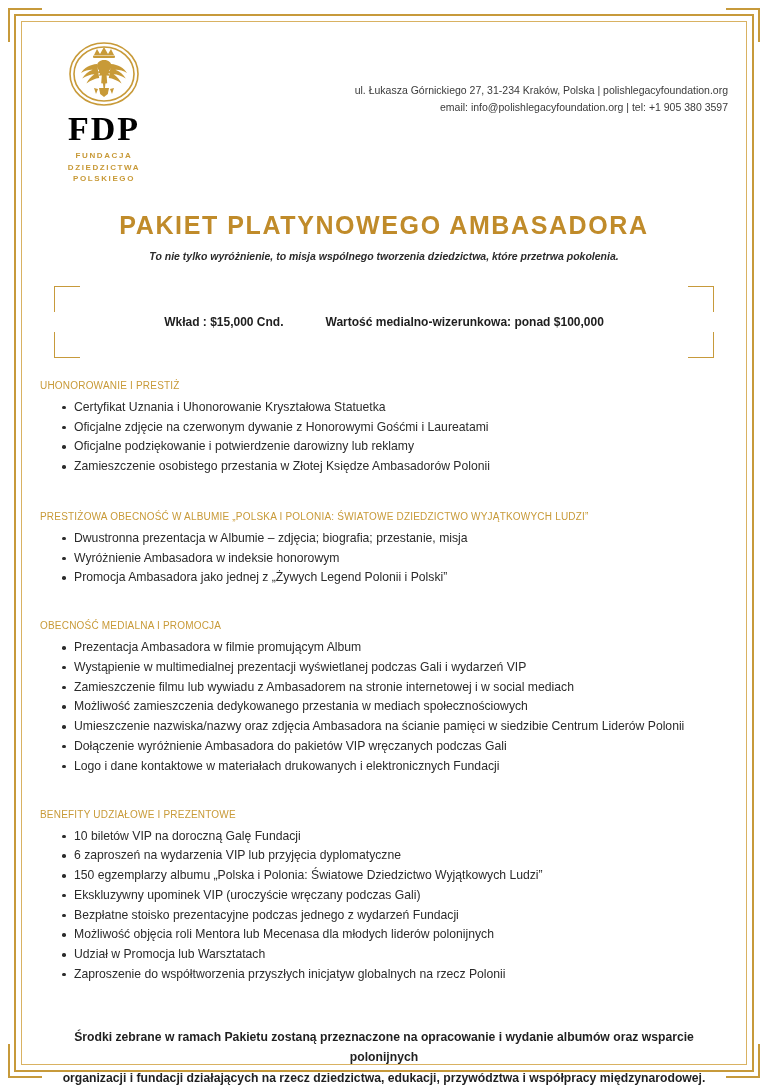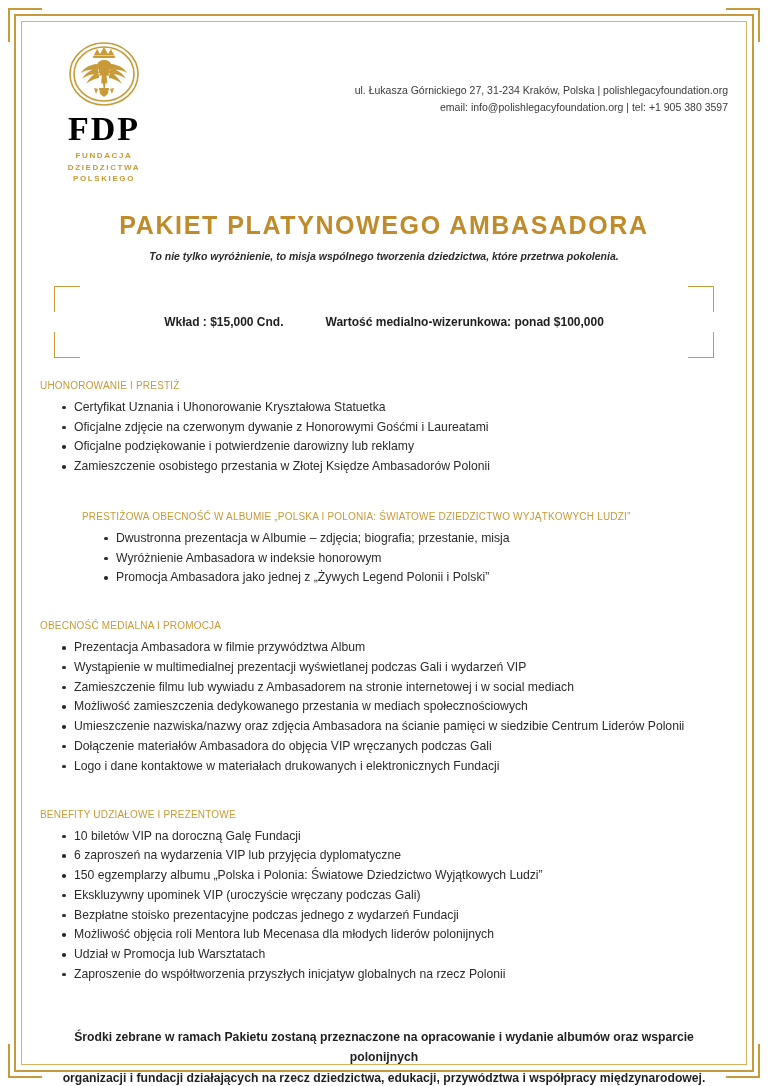--- a/index.html
+++ b/index.html
@@ -157,21 +157,21 @@
   }
   ul.items li::before {
     content: "";
     position: absolute;
     left: -12px;
     top: 8px;
     width: 3.5px; height: 3.5px;
     border-radius: 50%;
     background: #2b2b2b;
   }
-  .sec-gap-2 { margin-top: 34px; margin-left: 42px; }
+  .sec-gap-2 { margin-top: 34px; }
   .sec-gap-3 { margin-top: 32px; }
 
   
   .footer-note {
     margin-top: 42px;
     text-align: center;
     font-size: 12.2px;
     font-weight: bold;
     line-height: 1.68;
     color: #1f1f1f;
@@ -259,26 +259,26 @@
       <ul class="items">
         <li>Dwustronna prezentacja w Albumie – zdjęcia; biografia; przestanie, misja</li>
         <li>Wyróżnienie Ambasadora w indeksie honorowym</li>
         <li>Promocja Ambasadora jako jednej z „Żywych Legend Polonii i Polski”</li>
       </ul>
     </div>
 
     <div class="section sec-gap-3">
       <div class="section-heading">OBECNOŚĆ MEDIALNA I PROMOCJA</div>
       <ul class="items">
-        <li>Prezentacja Ambasadora w filmie przywództwa Album</li>
+        <li>Prezentacja Ambasadora w filmie promującym Album</li>
         <li>Wystąpienie w multimedialnej prezentacji wyświetlanej podczas Gali i wydarzeń VIP</li>
         <li>Zamieszczenie filmu lub wywiadu z Ambasadorem na stronie internetowej i w social mediach</li>
         <li>Możliwość zamieszczenia dedykowanego przestania w mediach społecznościowych</li>
         <li>Umieszczenie nazwiska/nazwy oraz zdjęcia Ambasadora na ścianie pamięci w siedzibie Centrum Liderów Polonii</li>
-        <li>Dołączenie materiałów Ambasadora do objęcia VIP wręczanych podczas Gali</li>
+        <li>Dołączenie wyróżnienie Ambasadora do pakietów VIP wręczanych podczas Gali</li>
         <li>Logo i dane kontaktowe w materiałach drukowanych i elektronicznych Fundacji</li>
       </ul>
     </div>
 
     <div class="section sec-gap-3">
       <div class="section-heading">BENEFITY UDZIAŁOWE I PREZENTOWE</div>
       <ul class="items">
         <li>10 biletów VIP na doroczną Galę Fundacji</li>
         <li>6 zaproszeń na wydarzenia VIP lub przyjęcia dyplomatyczne</li>
         <li>150 egzemplarzy albumu „Polska i Polonia: Światowe Dziedzictwo Wyjątkowych Ludzi”</li>

